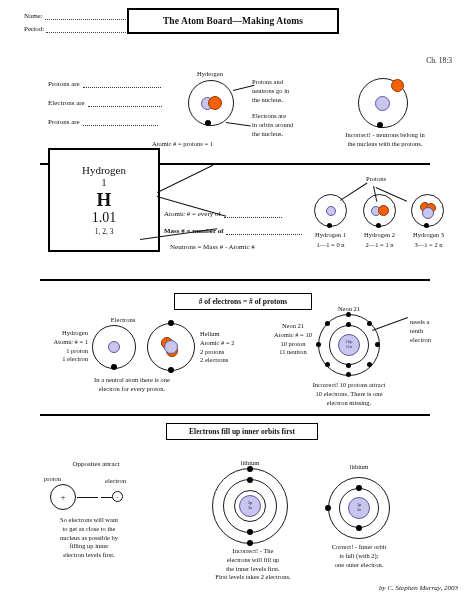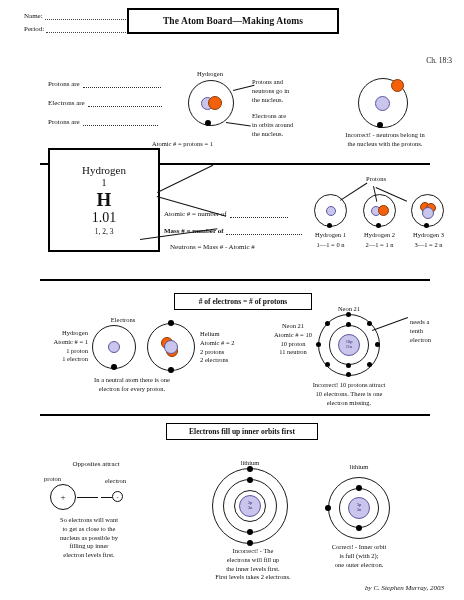--- a/index.html
+++ b/index.html
@@ -91,21 +91,21 @@
     border:1px solid #111;box-sizing:border-box;
     display:flex;align-items:center;justify-content:center;font-size:9px;
   }
   .oa-electron{
     position:absolute;width:11px;height:11px;border-radius:50%;
     border:1px solid #111;box-sizing:border-box;
     display:flex;align-items:center;justify-content:center;font-size:6px;
   }
   .oa-bar{position:absolute;height:0;border-top:1px solid #111;}
 
-  .credit{position:absolute;right:20px;bottom:8px;font-size:7px;font-style:italic;}
+  .credit{position:absolute;right:6px;bottom:8px;font-size:7px;font-style:italic;}
 </style>
 </head>
 <body>
 
 <div class="sheet">
 
   <div class="name-line">
     <span>Name:</span>
     <span class="blank b-name"></span>
   </div>
@@ -168,21 +168,21 @@
     <div class="elem-mass">1.01</div>
     <div class="elem-ox">1, 2, 3</div>
   </div>
 
   <div class="lead" style="left:157px;top:192px;width:62px;transform:rotate(-26deg);"></div>
   <div class="lead" style="left:157px;top:196px;width:72px;transform:rotate(16deg);"></div>
   <div class="lead" style="left:140px;top:239px;width:78px;transform:rotate(-8deg);"></div>
 
 
   <div class="prompt" style="left:164px;top:210px;">
-    <span>Atomic # = number of</span>
+    <span>Atomic # = every of</span>
     <span class="u" style="width:58px;"></span>
   </div>
   <div class="prompt" style="left:164px;top:227px;font-weight:bold;">
     <span>Mass # = number of</span>
     <span class="u" style="width:76px;"></span>
   </div>
   <div class="prompt" style="left:170px;top:243px;">
     <span>Neutrons = Mass # - Atomic #</span>
   </div>
 

